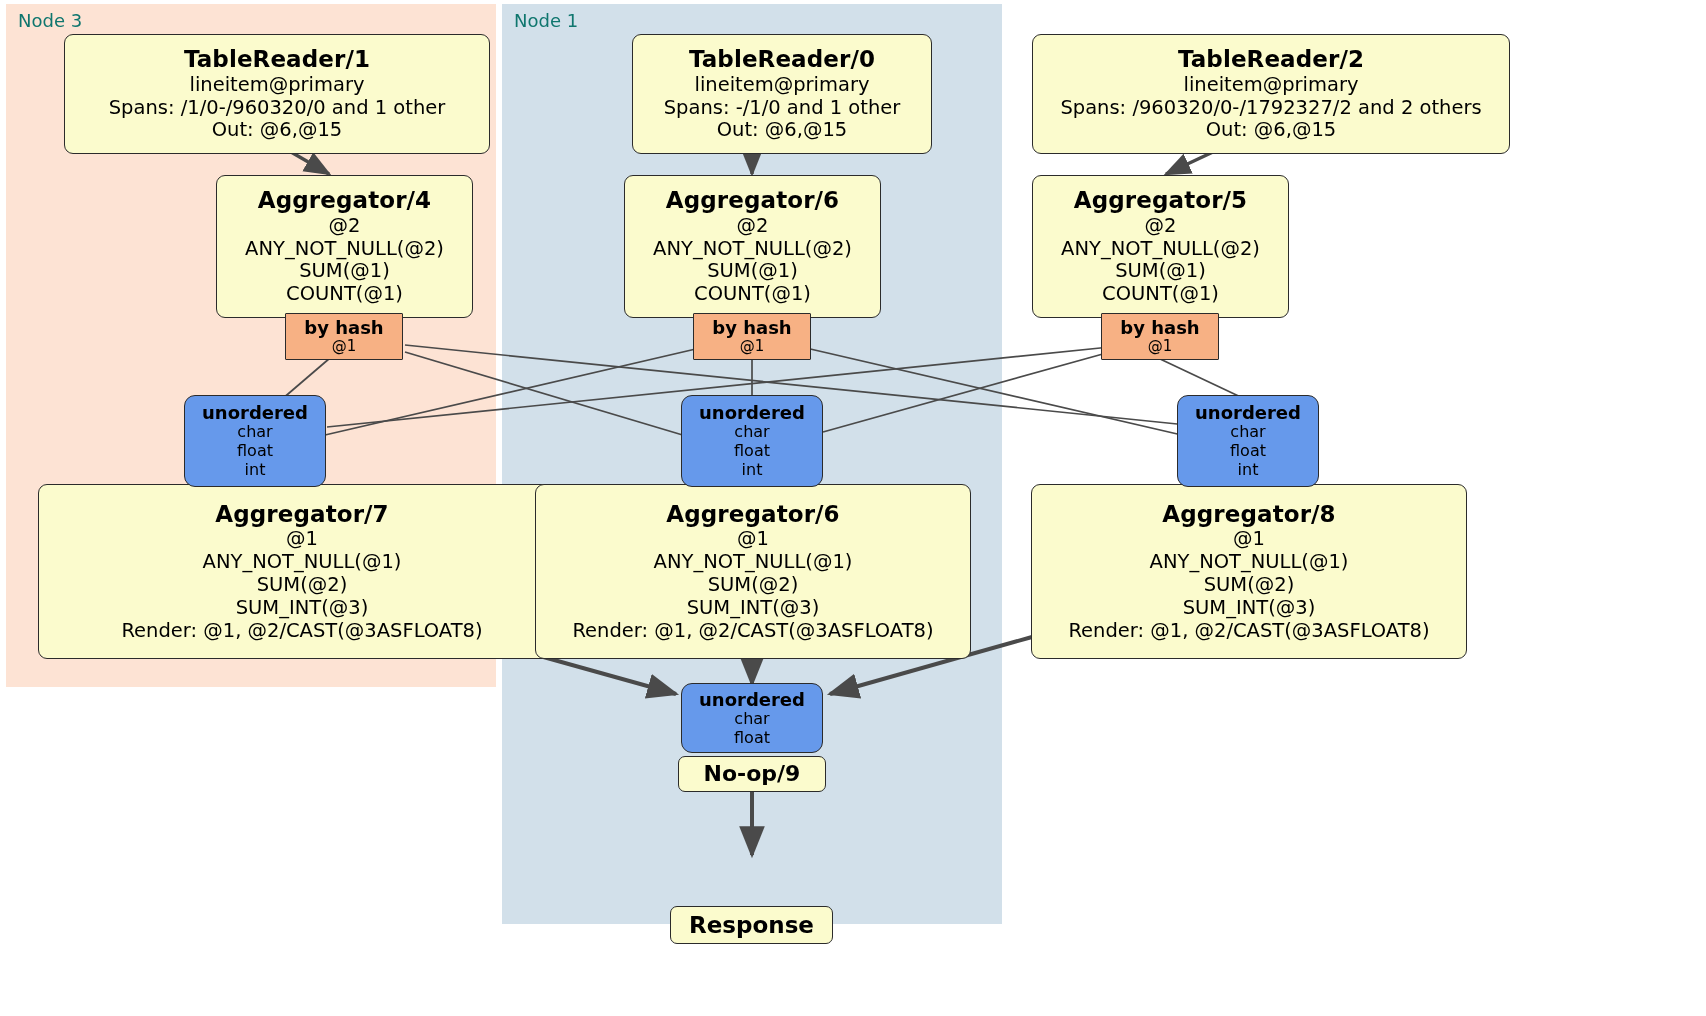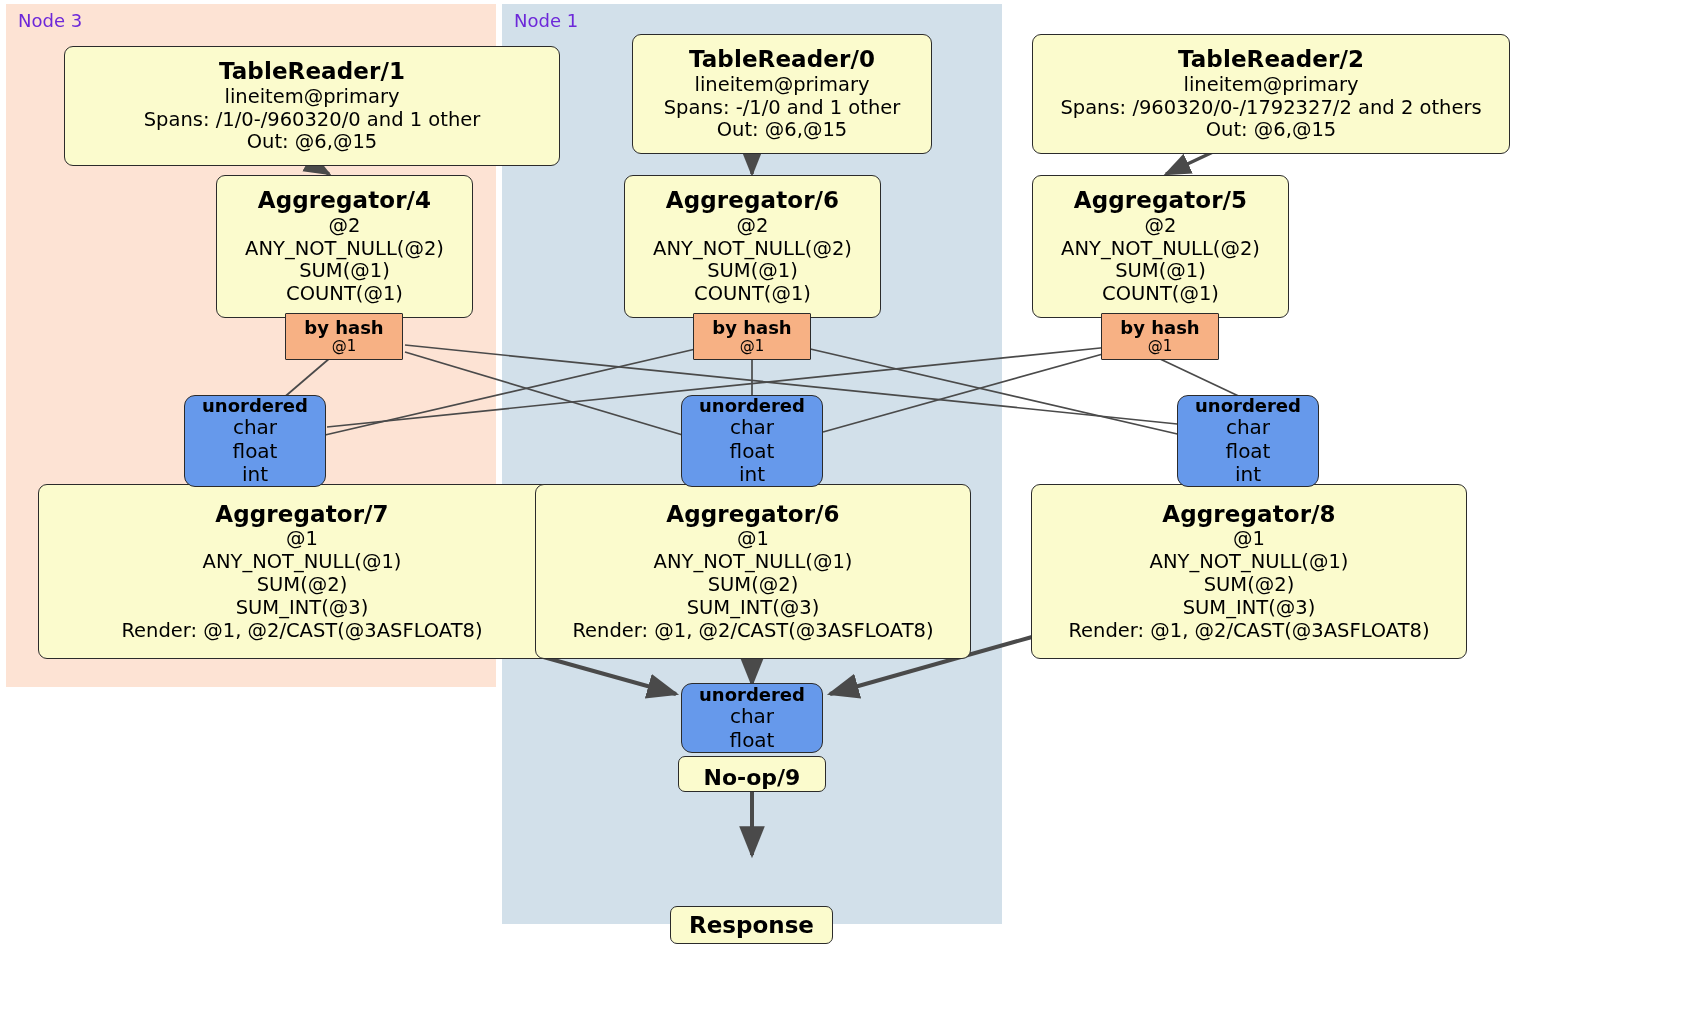--- a/index.html
+++ b/index.html
@@ -19,21 +19,21 @@
   
   .cluster {
     position: absolute;
     box-sizing: border-box;
   }
   .cluster-label {
     position: absolute;
     top: 6px;
     left: 12px;
     font-size: 18px;
-    color: #6d28d9;
+    color: #0f766e;
     font-family: "DejaVu Sans", "Liberation Sans", sans-serif;
   }
   #cluster-node3 { left: 6px;    top: 4px;  width: 490px;  height: 683px; background: #FDE3D4; }
   #cluster-node1 { left: 502px;  top: 4px;  width: 500px;  height: 920px; background: #D2E0EA; }
   #cluster-node2 { left: 1006px; top: 4px;  width: 556px;  height: 683px; background: #EDF1FB; }
 
   
   #edges {
     position: absolute;
     left: 0; top: 0;
@@ -76,21 +76,21 @@
   }
   .router .title { font-weight: bold; font-size: 18px; }
   .router .line  { font-size: 15px; }
 
   .sync {
     background: #6699EB;
     border-radius: 11px;
     z-index: 5;
   }
   .sync .title { font-weight: bold; font-size: 18px; }
-  .sync .line  { font-size: 20px; text-align: center; }
+  .sync .line  { font-size: 16px; text-align: center; }
 
   .small-proc {
     background: #FBFBCD;
     border-radius: 7px;
     z-index: 6;
   }
   .small-proc .title { font-weight: bold; font-size: 22px; }
 
   .resp {
     background: #FBFBCD;
@@ -146,21 +146,21 @@
       <path d="M472,637 L676,694" marker-end="url(#ah)"></path>
       <path d="M752,660 L752,684" marker-end="url(#ah)"></path>
       <path d="M1032,637 L830,694" marker-end="url(#ah)"></path>
     </g>
 
     <g stroke="#4A4A4A" stroke-width="4" fill="none">
       <path d="M752,791 L752,855" marker-end="url(#ah)"></path>
     </g>
   </svg>
 
-  <div class="box proc" style="left:64px; top:46px; width:496px; height:120px;">
+  <div class="box proc" style="left:64px; top:34px; width:426px; height:120px;">
     <div class="title">TableReader/1</div>
     <div class="line">lineitem@primary</div>
     <div class="line">Spans: /1/0-/960320/0 and 1 other</div>
     <div class="line">Out: @6,@15</div>
   </div>
 
   <div class="box proc" style="left:603px; top:34px; width:300px; height:120px;margin-left:29px;">
     <div class="title">TableReader/0</div>
     <div class="line">lineitem@primary</div>
     <div class="line">Spans: -/1/0 and 1 other</div>
@@ -258,21 +258,21 @@
     <div class="line">SUM_INT(@3)</div>
     <div class="line">Render: @1, @2/CAST(@3ASFLOAT8)</div>
   </div>
 
   <div class="box sync" style="left:681px; top:683px; width:142px; height:70px;">
     <div class="title">unordered</div>
     <div class="line">char</div>
     <div class="line">float</div>
   </div>
 
-  <div class="box small-proc" style="left:678px; top:756px; width:148px; height:36px;justify-content:flex-end;">
+  <div class="box small-proc" style="left:678px; top:756px; width:148px; height:36px;">
     <div class="title">No-op/9</div>
   </div>
 
   <div class="box resp" style="left:670px; top:858px; width:163px; height:38px;">
     <div class="title">Response</div>
   </div>
 
 </div>
 
 </body></html>

